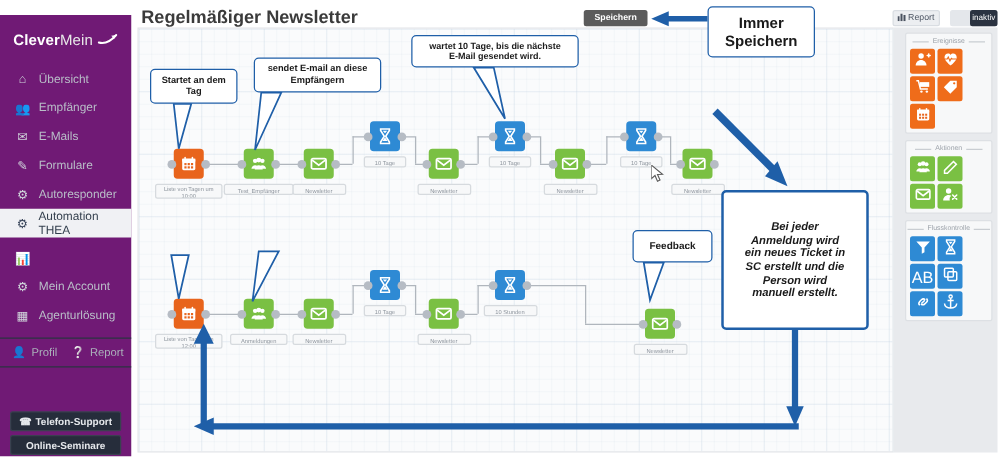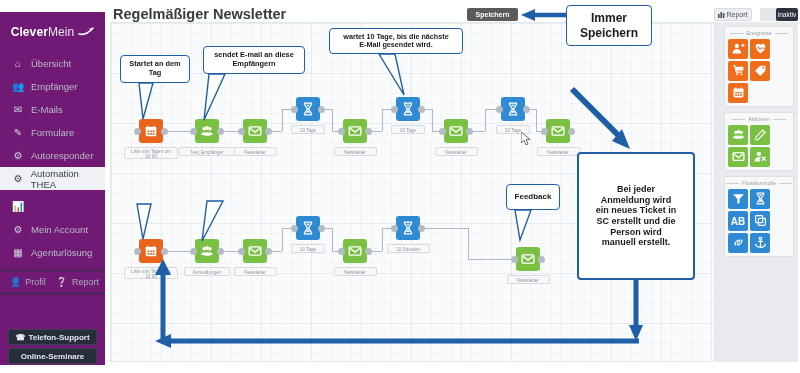--- a/index.html
+++ b/index.html
@@ -154,21 +154,21 @@
   .pgroup-title .ln { flex:0 0 13px; height:1px; background:#c9cdd2; }
   .ptiles { display:flex; flex-wrap:wrap; gap:2px; }
   .ptile {
     width:20px; height:20px; border-radius:2px;
     display:flex; align-items:center; justify-content:center;
     color:#fff; cursor:pointer;
   }
   .ptile.orange { background:#ef6c1a; }
   .ptile.green  { background:#7ac043; }
   .ptile.blue   { background:#2e8ad4; }
-  .ptile .tt { font-size:10px; font-weight:bold; }
+  .ptile .tt { font-size:13px; font-weight:normal; }
   .cursor-arrow { position:absolute; z-index:30; }
 </style>
 </head>
 <body>
 
 <div id="app">
 
   <div class="sidebar">
     <div class="brand">
       <span class="b1">Clever</span>
@@ -507,25 +507,25 @@
     <div class="callout" style="left:9px;  top:32px; width:70px;  height:28px; font-size:7.4px;">
       <span>Startet an dem<br>Tag</span>
     </div>
     <div class="callout" style="left:92px; top:23px; width:102px; height:28px; font-size:7.4px;">
       <span>sendet E-mail an diese<br>Empfängern</span>
     </div>
     <div class="callout" style="left:218px;top:5px;  width:134px; height:26px; font-size:7.2px;">
       <span>wartet 10 Tage, bis die nächste<br>E-Mail gesendet wird.</span>
     </div>
 
-    <div class="callout" style="left:395px;top:161px;width:54px;  height:26px; font-size:8px;">
+    <div class="callout" style="left:395px;top:161px;width:64px;  height:26px; font-size:8px;">
       <span>Feedback</span>
     </div>
 
-    <div class="callout" style="left:466px;top:129px;width:118px; height:128px; font-size:9px; border-width:2px;">
+    <div class="callout" style="left:466px;top:129px;width:118px; height:112px; font-size:9px; border-width:2px;font-style:italic;">
       <span>Bei jeder<br>Anmeldung wird<br>ein neues Ticket in<br>SC erstellt und die<br>Person wird<br>manuell erstellt.</span>
     </div>
 
     <svg class="tail" style="left:0;top:0;width:605px;height:340px;">
 
       <polygon points="28,60 42,60 32,96" fill="#ffffff" stroke="#1f5fa8" stroke-width="1.4"></polygon>
 
       <polygon points="98,51 114,51 93,97" fill="#ffffff" stroke="#1f5fa8" stroke-width="1.4"></polygon>
 
       <polygon points="268,31 284,31 293,72" fill="#ffffff" stroke="#1f5fa8" stroke-width="1.4"></polygon>

